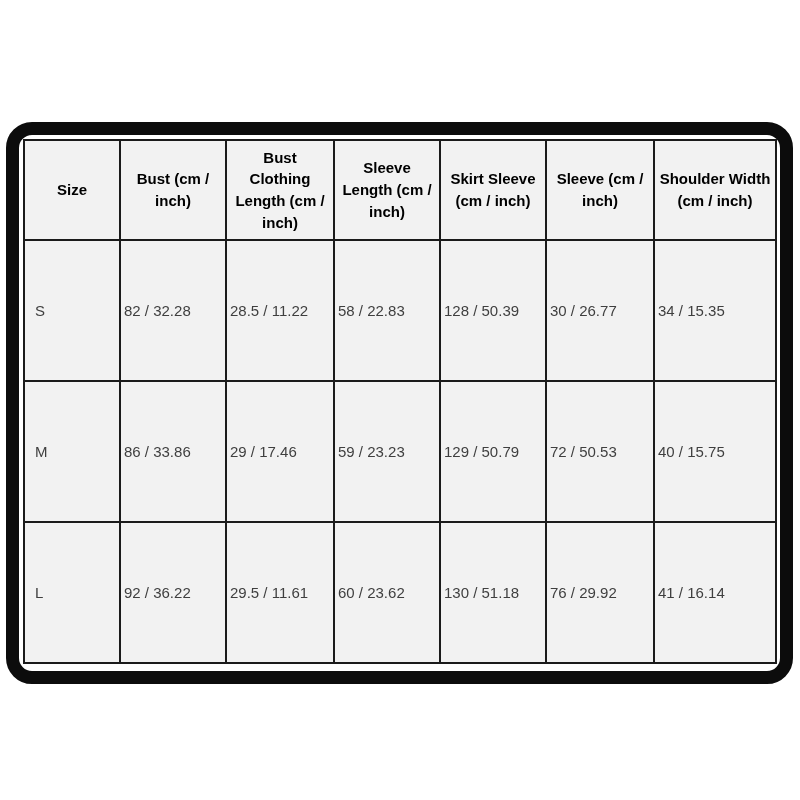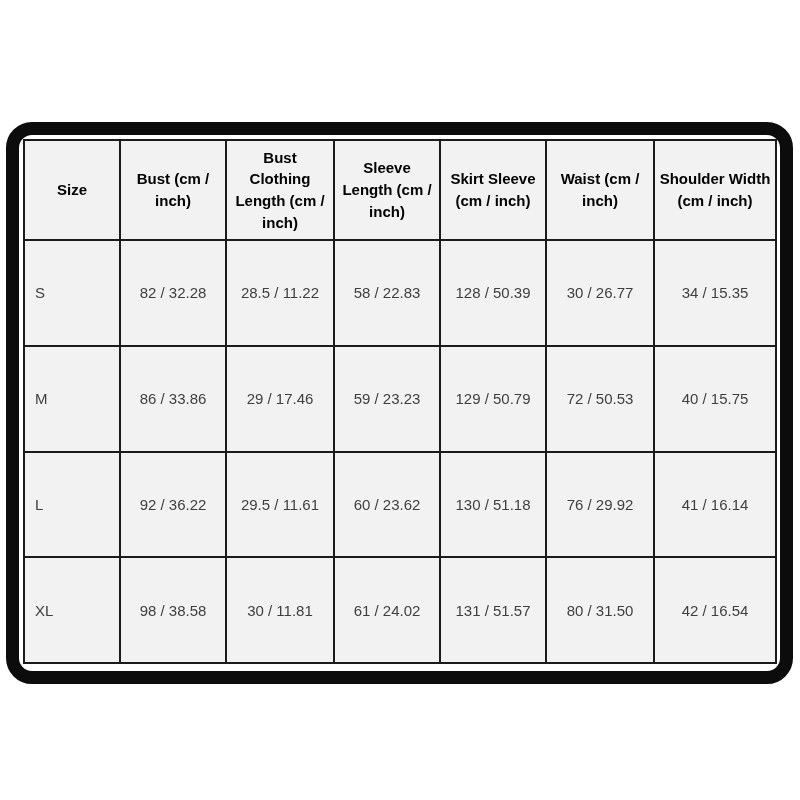--- a/index.html
+++ b/index.html
@@ -45,21 +45,20 @@
     vertical-align: middle;
     white-space: pre-line;
     line-height: 1.45;
     padding: 4px 3px;
     height: 100px;
   }
   table.size-chart td {
     font-size: 15px;
     font-weight: normal;
     color: #3f3f3f;
-    text-align: center;
     vertical-align: middle;
     height: 105px;
     padding: 2px 3px;
   }
   table.size-chart td.size-col {
     text-align: left;
     padding-left: 10px;
   }
 </style>
 </head>
@@ -83,21 +82,21 @@
 inch)</th>
         <th>Bust
 Clothing
 Length (cm /
 inch)</th>
         <th>Sleeve
 Length (cm /
 inch)</th>
         <th>Skirt Sleeve
 (cm / inch)</th>
-        <th>Waist (cm /
+        <th>Sleeve (cm /
 inch)</th>
         <th>Shoulder Width
 (cm / inch)</th>
       </tr>
     </thead>
     <tbody>
       <tr>
         <td class="size-col">S</td>
         <td>82 / 32.28</td>
         <td>28.5 / 11.22</td>
@@ -117,24 +116,15 @@
       </tr>
       <tr>
         <td class="size-col">L</td>
         <td>92 / 36.22</td>
         <td>29.5 / 11.61</td>
         <td>60 / 23.62</td>
         <td>130 / 51.18</td>
         <td>76 / 29.92</td>
         <td>41 / 16.14</td>
       </tr>
-      <tr>
-        <td class="size-col">XL</td>
-        <td>98 / 38.58</td>
-        <td>30 / 11.81</td>
-        <td>61 / 24.02</td>
-        <td>131 / 51.57</td>
-        <td>80 / 31.50</td>
-        <td>42 / 16.54</td>
-      </tr>
     </tbody>
   </table>
 </div>
 
 </body></html>

